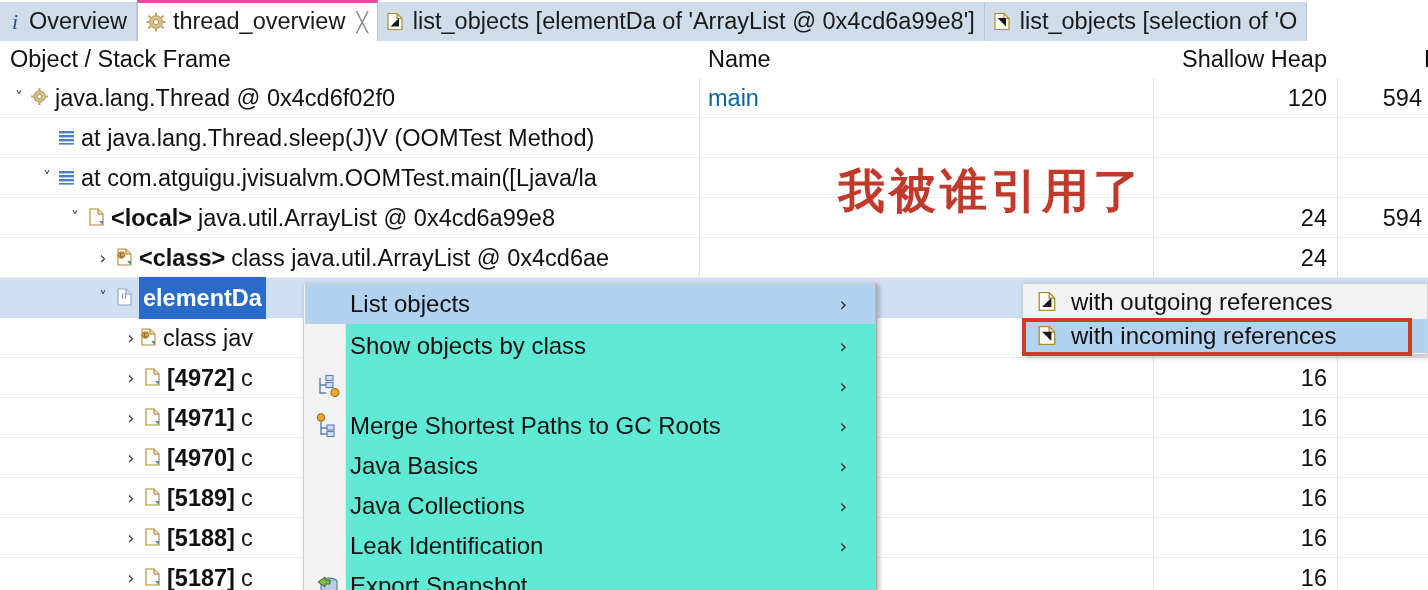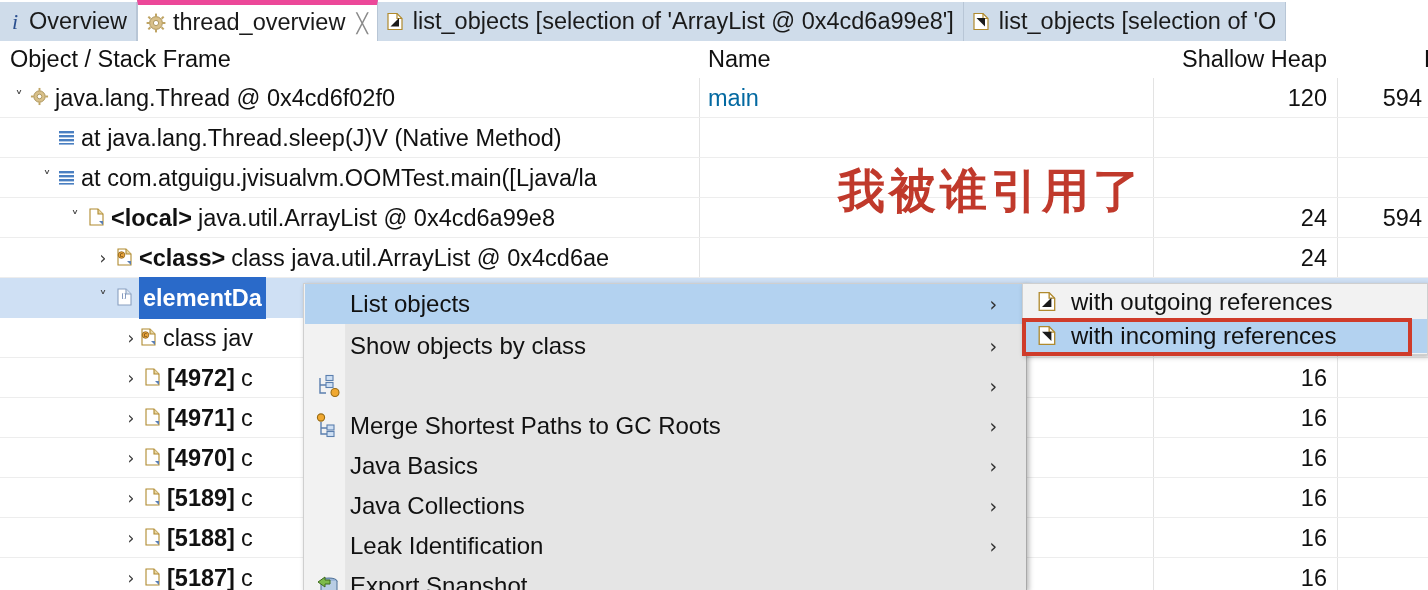--- a/index.html
+++ b/index.html
@@ -24,21 +24,21 @@
     padding:0 9px 0 8px;
     font-size:23.5px;color:#1a1a1a;
     white-space:nowrap;
     border-right:1px solid #b8c6d6;
     position:relative;
   }
   .tab.inactive{ background:#cfdcea; }
   .tab.active{
     background:#ffffff;
     border-left:1px solid #b8c6d6;
-    border-top:5px solid #ec4899;
+    border-top:3px solid #ec4899;
     border-right:1px solid #b8c6d6;
     border-bottom:none;
     height:41px;
   }
   .tab-label{line-height:1;}
   .tab-close{
     font-size:19px;color:#8a8a8a;margin-left:4px;line-height:1;
     font-family:"DejaVu Sans",sans-serif;
   }
 
@@ -99,22 +99,22 @@
   
   .annot{
     position:absolute;left:838px;top:160px;
     font-family:"DejaVu Serif","Liberation Serif",serif;
     font-size:47px;color:#c0392b;letter-spacing:4px;
     white-space:nowrap;font-weight:600;
   }
 
   
   .ctxmenu{
-    position:absolute;left:303px;top:283px;width:724px;height:307px;
-    background:#e5e5e5;
+    position:absolute;left:303px;top:283px;width:574px;height:307px;
+    background:#5eead4;
     border-left:1px solid #cfcfcf;border-right:1px solid #a9a9a9;
     border-top:1px solid #cfcfcf;
     box-shadow:2px 2px 5px rgba(0,0,0,.28);
     box-sizing:border-box;
   }
   .ctxmenu .gutter{
     position:absolute;left:0;top:0;width:41px;bottom:0;background:#f2f2f2;
     border-right:1px solid #e6e6e6;
   }
   .mi{
@@ -192,21 +192,21 @@
     </div>
 
     <div class="tab inactive">
       <span class="ico ico-doc">
         <svg width="19" height="19" viewBox="0 0 19 19">
           <path d="M2 1.5h9l5 5v11H2z" fill="#ffffff" stroke="#b08a2e" stroke-width="1.2"></path>
           <path d="M11 1.5v5h5" fill="none" stroke="#b08a2e" stroke-width="1.2"></path>
           <path d="M4.5 14.5h8.5V6z" fill="#1a1a1a"></path>
         </svg>
       </span>
-      <span class="tab-label">list_objects  [selection of 'ArrayList @ 0x4cd6a99e8']</span>
+      <span class="tab-label">list_objects  [elementDa of 'ArrayList @ 0x4cd6a99e8']</span>
     </div>
 
     <div class="tab inactive">
       <span class="ico ico-doc">
         <svg width="19" height="19" viewBox="0 0 19 19">
           <path d="M2 1.5h9l5 5v11H2z" fill="#ffffff" stroke="#b08a2e" stroke-width="1.2"></path>
           <path d="M11 1.5v5h5" fill="none" stroke="#b08a2e" stroke-width="1.2"></path>
           <path d="M4.5 6h8.5v8.5z" fill="#1a1a1a"></path>
         </svg>
       </span>
@@ -256,21 +256,21 @@
         <span>
           <svg width="17" height="17" viewBox="0 0 17 17">
               <g fill="#4a7fc1">
                 <rect x="1" y="2" width="15" height="2.4"></rect>
                 <rect x="1" y="6" width="15" height="2.4"></rect>
                 <rect x="1" y="10" width="15" height="2.4"></rect>
                 <rect x="1" y="14" width="15" height="1.6"></rect>
               </g>
             </svg>
         </span>
-        <span>at java.lang.Thread.sleep(J)V (Native Method)</span>
+        <span>at java.lang.Thread.sleep(J)V (OOMTest Method)</span>
       </div>
     </div>
 
     <div class="row" style="top:117px;">
       <span class="twisty down" style="left:36px;">˅</span>
       <div class="cell-name" style="left:58px;">
         <span>
           <svg width="17" height="17" viewBox="0 0 17 17">
               <g fill="#4a7fc1">
                 <rect x="1" y="2" width="15" height="2.4"></rect>

